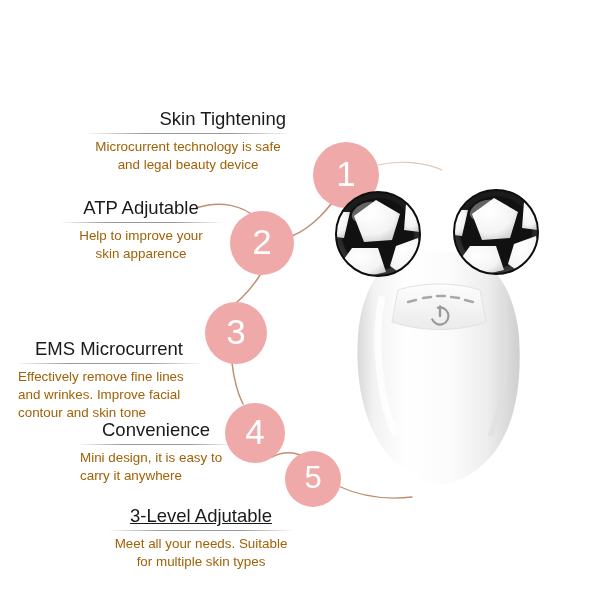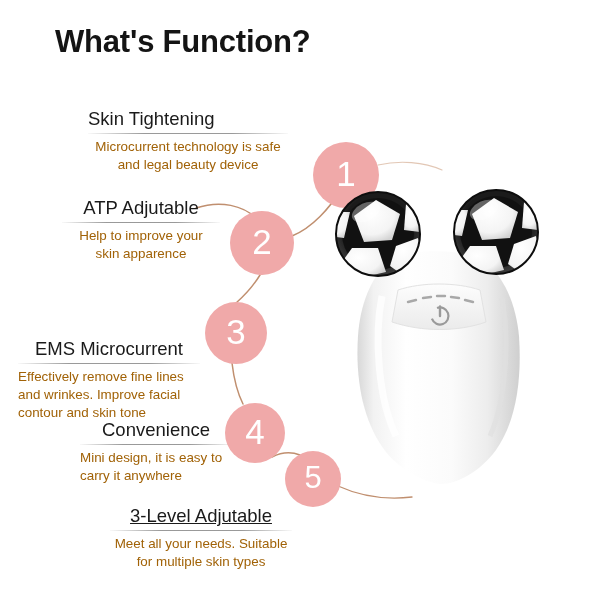--- a/index.html
+++ b/index.html
@@ -49,21 +49,21 @@
     background: linear-gradient(to right, rgba(130,130,130,0.05), rgba(120,120,120,0.75) 28%, rgba(120,120,120,0.75) 72%, rgba(130,130,130,0.05));
   }
   .feature-desc {
     font-size: 13.4px;
     color: #a16207;
     line-height: 1.33;
     white-space: pre-line;
   }
 
   .f1 { left: 88px;  top: 108px; width: 200px; }
-  .f1 .feature-heading { text-align: left; padding-right: 2px; }
+  .f1 .feature-heading { text-align: right; padding-right: 2px; }
   .f1 .feature-desc    { text-align: center; }
 
   .f2 { left: 62px;  top: 197px; width: 158px; }
   .f2 .feature-heading { text-align: center; }
   .f2 .feature-desc    { text-align: center; }
 
   .f3 { left: 18px;  top: 294px; width: 182px; margin-top: 44px; }
   .f3 .feature-heading { text-align: center; }
   .f3 .feature-desc    { text-align: left; }
 
@@ -114,21 +114,20 @@
     width: 215px;
     height: 305px;
   }
   .device-svg { width: 100%; height: 100%; display: block; }
 </style>
 </head>
 <body>
 
 <div id="infographic">
 
-  <div class="page-title">What's Function?</div>
 
   <svg class="connector-svg" viewBox="0 0 600 600">
     <path d="M 196 208 C 220 200 244 205 258 220" fill="none" stroke="#c08f6f" stroke-width="1.5" stroke-linecap="round"></path>
     <path d="M 292 236 C 312 228 330 208 342 188" fill="none" stroke="#c08f6f" stroke-width="1.5" stroke-linecap="round"></path>
     <path d="M 260 275 C 252 288 244 296 236 303" fill="none" stroke="#c08f6f" stroke-width="1.5" stroke-linecap="round"></path>
     <path d="M 232 363 C 234 380 238 394 243 404" fill="none" stroke="#c08f6f" stroke-width="1.5" stroke-linecap="round"></path>
     <path d="M 272 457 C 282 452 292 452 300 455" fill="none" stroke="#c08f6f" stroke-width="1.5" stroke-linecap="round"></path>
     <path d="M 338 486 C 360 496 386 500 412 497" fill="none" stroke="#c08f6f" stroke-width="1.3" stroke-linecap="round"></path>
     <path d="M 378 165 C 400 160 424 162 442 170" fill="none" stroke="#d8b49c" stroke-width="1.2" stroke-linecap="round" opacity="0.75"></path>
   </svg>

